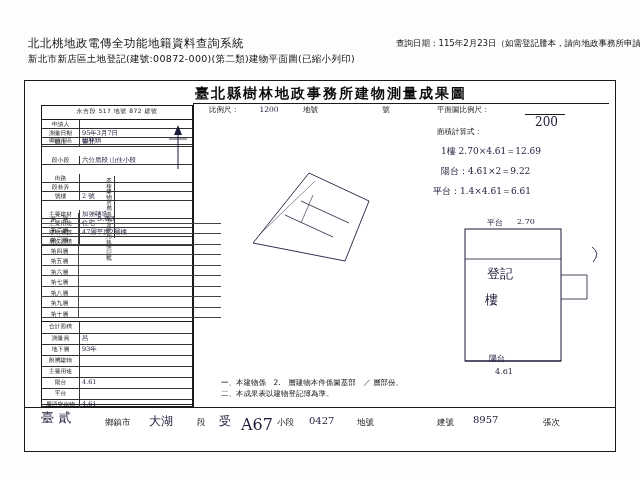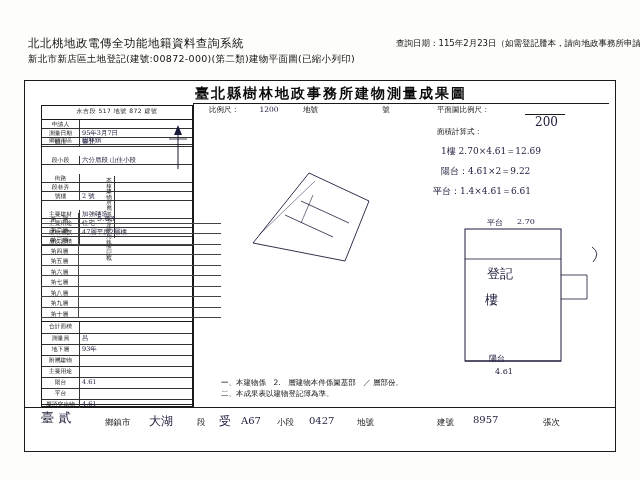--- a/index.html
+++ b/index.html
@@ -469,21 +469,21 @@
       <div>一、本建物係　2.　層建物本件係圖基部　／ 層部份。</div>
       <div>二、本成果表以建物登記簿為準。</div>
     </div>
 
     <div class="footer">
       <div class="foot-hand" style="left:8px; top:0px; font-size:13px;">臺 貳</div>
       <div class="foot-cell" style="left:72px;">鄉鎮市</div>
       <div class="foot-hand" style="left:116px;">大湖</div>
       <div class="foot-cell" style="left:164px;">段</div>
       <div class="foot-hand" style="left:186px;">受</div>
-      <div class="foot-hand" style="left:208px; font-size:10px; top:6px;">A67</div>
+      <div class="foot-hand" style="left:208px; font-size:16px; top:6px;">A67</div>
       <div class="foot-cell" style="left:244px;">小段</div>
       <div class="foot-hand" style="left:276px; font-size:10px; top:6px;">0427</div>
       <div class="foot-cell" style="left:324px;">地號</div>
       <div class="foot-cell" style="left:404px;">建號</div>
       <div class="foot-hand" style="left:440px; font-size:10px; top:5px;">8957</div>
       <div class="foot-cell" style="left:510px;">張次</div>
     </div>
 
   </div>
 </div>

